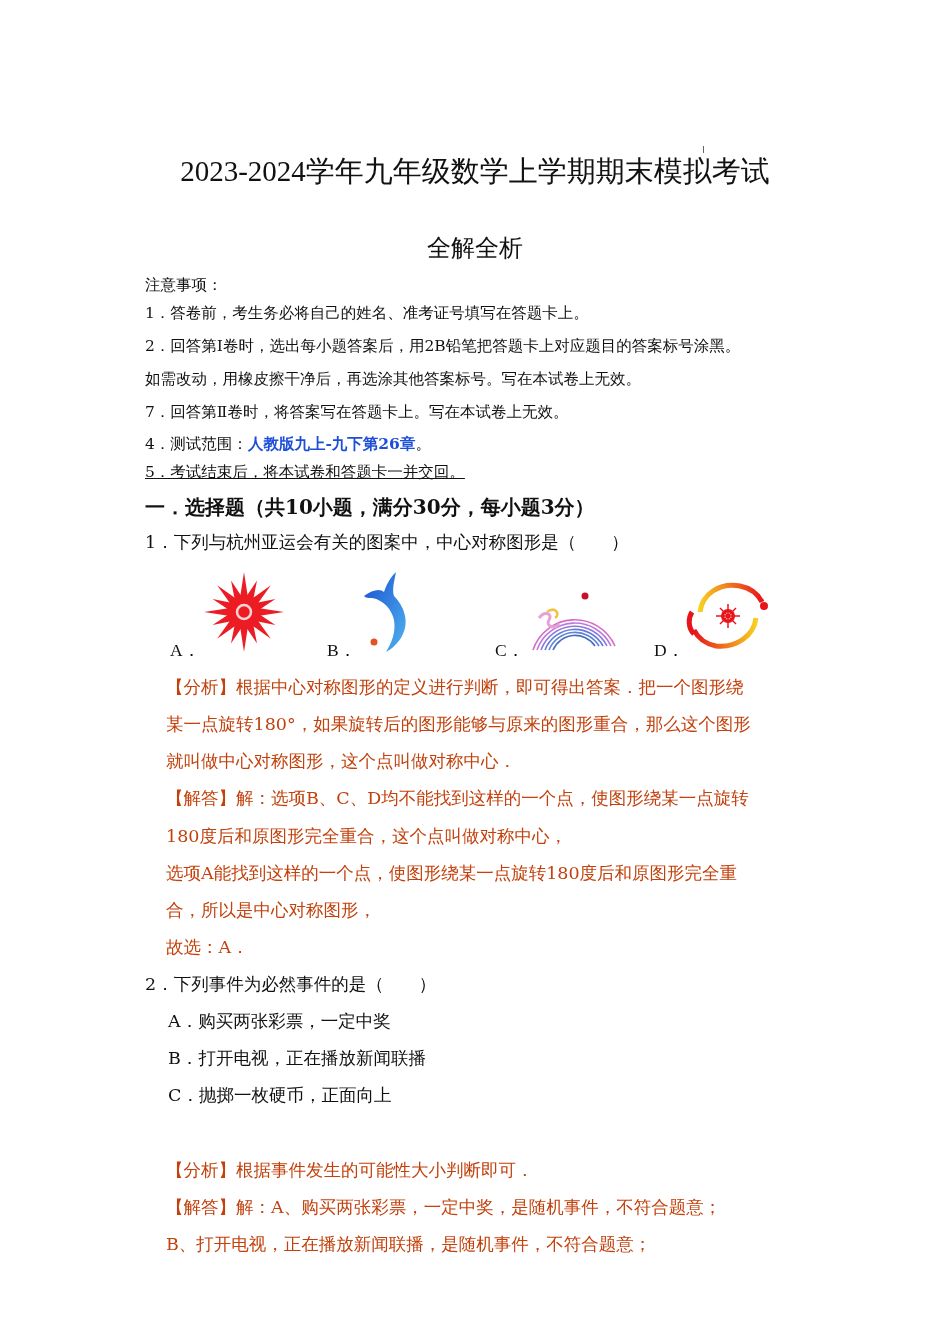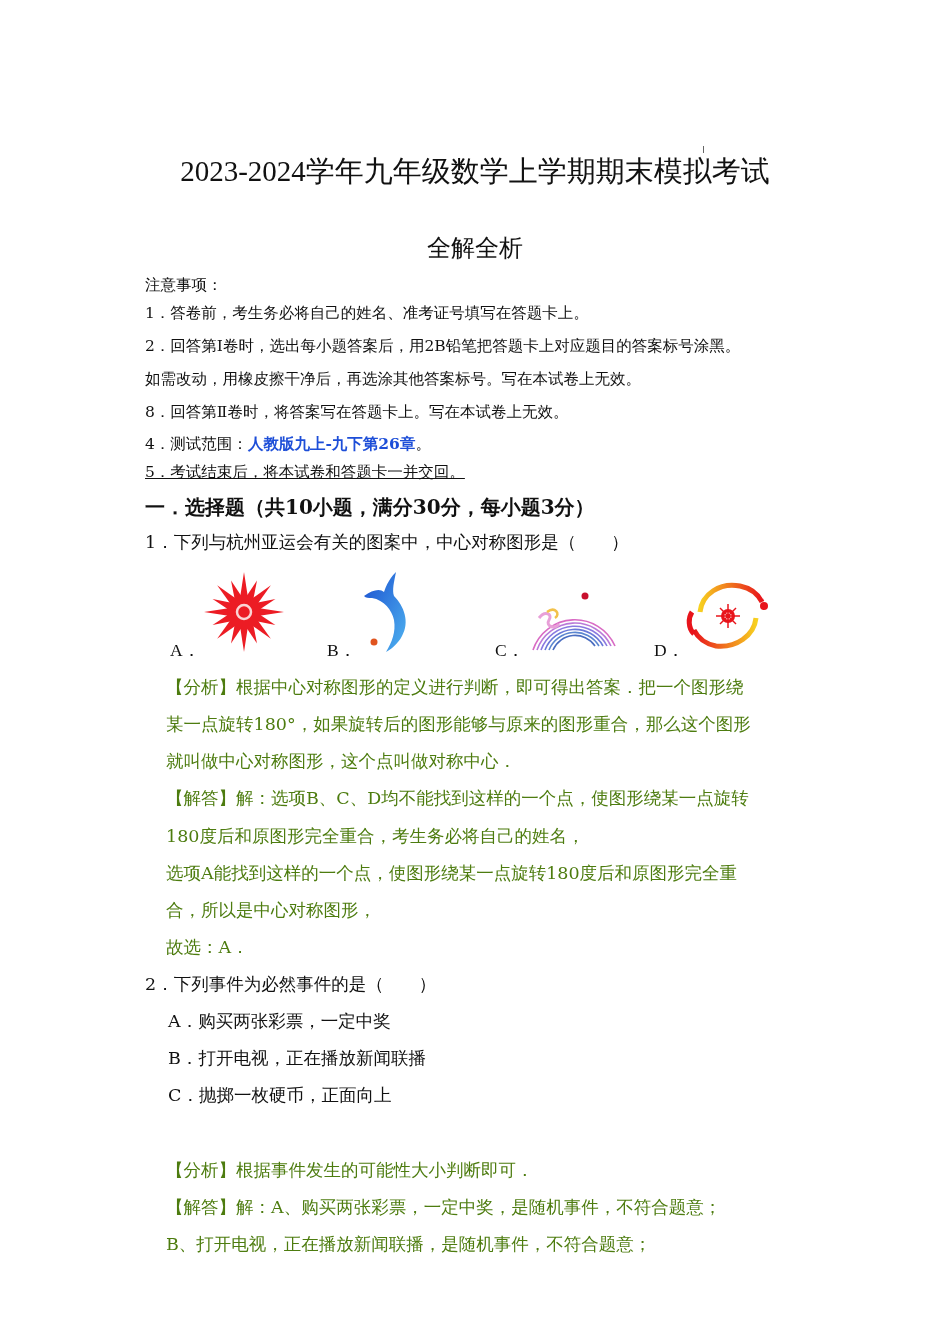--- a/index.html
+++ b/index.html
@@ -9,39 +9,39 @@
   .abs { position: absolute; white-space: nowrap; }
   .title { left: 0; width: 950px; text-align: center; top: 112px; font-size: 29px;
            font-family: "Liberation Serif", "DejaVu Serif", serif; letter-spacing: 0px; }
   .subtitle { left: 0; width: 950px; text-align: center; top: 192px; font-size: 24px; }
   .tick { left: 703px; top: 106px; width: 1px; height: 7px; background: #666; }
   .note { font-size: 15.5px; left: 145px; }
   .red { color: #1d4ed8; }
   .bold { font-weight: bold; }
   .sec { font-size: 20px; font-weight: bold; left: 145px; }
   .q { font-size: 17.5px; left: 145px; }
-  .ans { font-size: 17.5px; left: 166px; color: #4d7c0f; }
+  .ans { font-size: 17.5px; left: 166px; color: #c2410c; }
   .opt { font-size: 17.5px; left: 168px; }
   .lbl { font-size: 17.5px; font-family: "Liberation Serif", serif; }
   .figure { position: absolute; }
 </style>
 </head>
 <body>
 
 <div class="page">
 
   <div class="abs tick"></div>
   <div class="abs title">2023-2024学年九年级数学上学期期末模拟考试</div>
   <div class="abs subtitle">全解全析</div>
 
   <div class="abs note" style="top:235px;">注意事项：</div>
   <div class="abs note" style="top:263px;">1．答卷前，考生务必将自己的姓名、准考证号填写在答题卡上。</div>
   <div class="abs note" style="top:296px;">2．回答第Ⅰ卷时，选出每小题答案后，用2B铅笔把答题卡上对应题目的答案标号涂黑。</div>
   <div class="abs note" style="top:329px;">如需改动，用橡皮擦干净后，再选涂其他答案标号。写在本试卷上无效。</div>
-  <div class="abs note" style="top:362px;">8．回答第Ⅱ卷时，将答案写在答题卡上。写在本试卷上无效。</div>
+  <div class="abs note" style="top:362px;">7．回答第Ⅱ卷时，将答案写在答题卡上。写在本试卷上无效。</div>
   <div class="abs note" style="top:394px;">
     <span>4．测试范围：</span><span class="red bold">人教版九上-九下第26章</span><span>。</span>
   </div>
   <div class="abs note" style="top:422px;text-decoration:underline;">5．考试结束后，将本试卷和答题卡一并交回。</div>
 
   <div class="abs sec" style="top:454px;">一．选择题（共10小题，满分30分，每小题3分）</div>
 
   <div class="abs q" style="top:490px;">1．下列与杭州亚运会有关的图案中，中心对称图形是（　　）</div>
 
   <div class="abs lbl" style="left:170px; top:598px;">A．</div>
@@ -129,21 +129,21 @@
 
   <div class="abs ans" style="top:635px;">
     <span>【分析】</span><span>根据中心对称图形的定义进行判断，即可得出答案．把一个图形绕</span>
   </div>
   <div class="abs ans" style="top:672px;">某一点旋转180°，如果旋转后的图形能够与原来的图形重合，那么这个图形</div>
   <div class="abs ans" style="top:709px;">就叫做中心对称图形，这个点叫做对称中心．</div>
 
   <div class="abs ans" style="top:746px;">
     <span>【解答】</span><span>解：选项B、C、D均不能找到这样的一个点，使图形绕某一点旋转</span>
   </div>
-  <div class="abs ans" style="top:784px;">180度后和原图形完全重合，考生务必将自己的姓名，</div>
+  <div class="abs ans" style="top:784px;">180度后和原图形完全重合，这个点叫做对称中心，</div>
   <div class="abs ans" style="top:821px;">选项A能找到这样的一个点，使图形绕某一点旋转180度后和原图形完全重</div>
   <div class="abs ans" style="top:858px;">合，所以是中心对称图形，</div>
   <div class="abs ans" style="top:895px;">故选：A．</div>
 
   <div class="abs q" style="top:932px;">2．下列事件为必然事件的是（　　）</div>
   <div class="abs opt" style="top:969px;text-align:right;">
     <span>A．</span><span>购买两张彩票，一定中奖</span>
   </div>
   <div class="abs opt" style="top:1006px;">
     <span>B．</span><span>打开电视，正在播放新闻联播</span>

